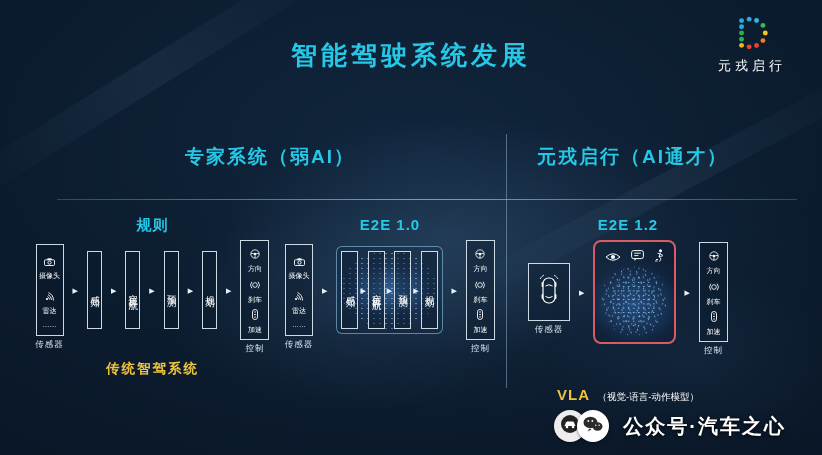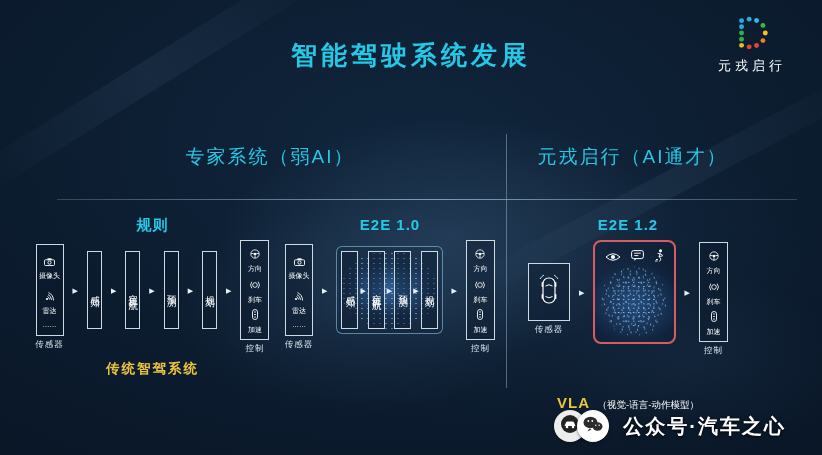--- a/index.html
+++ b/index.html
@@ -17,21 +17,21 @@
     background:linear-gradient(90deg, transparent, rgba(150,190,225,.07), transparent); }
   .streak.s1 { left:-60px; top:60px; width:420px; height:30px; transform:rotate(-32deg); }
   .streak.s2 { right:-80px; top:170px; width:460px; height:26px; transform:rotate(-28deg); }
 
   .title { position:absolute; top:38px; left:0; width:100%; text-align:center;
     font-size:26px; font-weight:bold; color:var(--cyan); letter-spacing:4px; }
 
   .logo { position:absolute; top:14px; right:20px; width:100px; text-align:center; }
   .logo-text { color:#fff; font-size:13px; letter-spacing:4px; margin-top:1px; white-space:nowrap;text-align:center; }
 
-  .sec-h { position:absolute; top:144px; font-size:19px; font-weight:normal; color:var(--cyan);
+  .sec-h { position:absolute; top:144px; font-size:19px; font-weight:bold; color:var(--cyan);
     letter-spacing:2px; text-align:center; }
   #sec0 { left:110px; width:320px; }
   #sec1 { left:495px; width:275px; }
 
   .hline { position:absolute; top:199px; left:57px; width:740px; height:1px;
     background:linear-gradient(90deg, rgba(160,200,220,.25), rgba(180,215,235,.65), rgba(160,200,220,.25)); }
   .vline { position:absolute; left:506px; top:134px; width:1px; height:254px; background:rgba(160,200,220,.45); }
 
   .column { position:absolute; top:210px; height:215px; }
   #col0 { left:55px;  width:195px; }
@@ -73,21 +73,21 @@
   .vla-dots { position:absolute; top:24px; bottom:6px; left:7px; right:7px; }
   .ell { position:absolute; inset:0; border-radius:50%;
     background-image:radial-gradient(rgba(150,215,255,.9) .7px, transparent 1px);
     background-size:7px 6px; }
   .ell.r1 { transform:rotate(-22deg); opacity:.7; }
   .ell.r2 { transform:rotate(22deg); opacity:.5; }
   .ell.r3 { transform:scale(.72); opacity:.9; }
 
   .caption { position:absolute; left:0; right:0; top:150px; text-align:center; font-weight:bold;
     color:var(--yellow); font-size:13.5px; letter-spacing:2px; }
-  .caption-row { position:absolute; left:-20px; right:-20px; top:176px; text-align:center; white-space:nowrap;margin-top:8px; }
+  .caption-row { position:absolute; left:-20px; right:-20px; top:176px; text-align:center; white-space:nowrap; }
   .vla-word { color:var(--yellow); font-weight:bold; font-size:15px; letter-spacing:1px; }
   .vla-note { color:#fff; font-size:9.5px; margin-left:3px; }
 
   .watermark { position:absolute; right:36px; bottom:13px; display:flex; align-items:center; }
   .wm-circle { width:32px; height:32px; border-radius:50%; background:#ededed; display:flex;
     align-items:center; justify-content:center; box-shadow:0 1px 3px rgba(0,0,0,.45); }
   .wm-circle.second { margin-left:-9px; background:#fff; }
   .wm-text { margin-left:14px; color:#fff; font-size:20px; font-weight:bold; letter-spacing:2px;
     text-shadow:0 1px 2px rgba(0,0,0,.75), 0 0 5px rgba(0,0,0,.5); }
 </style>

